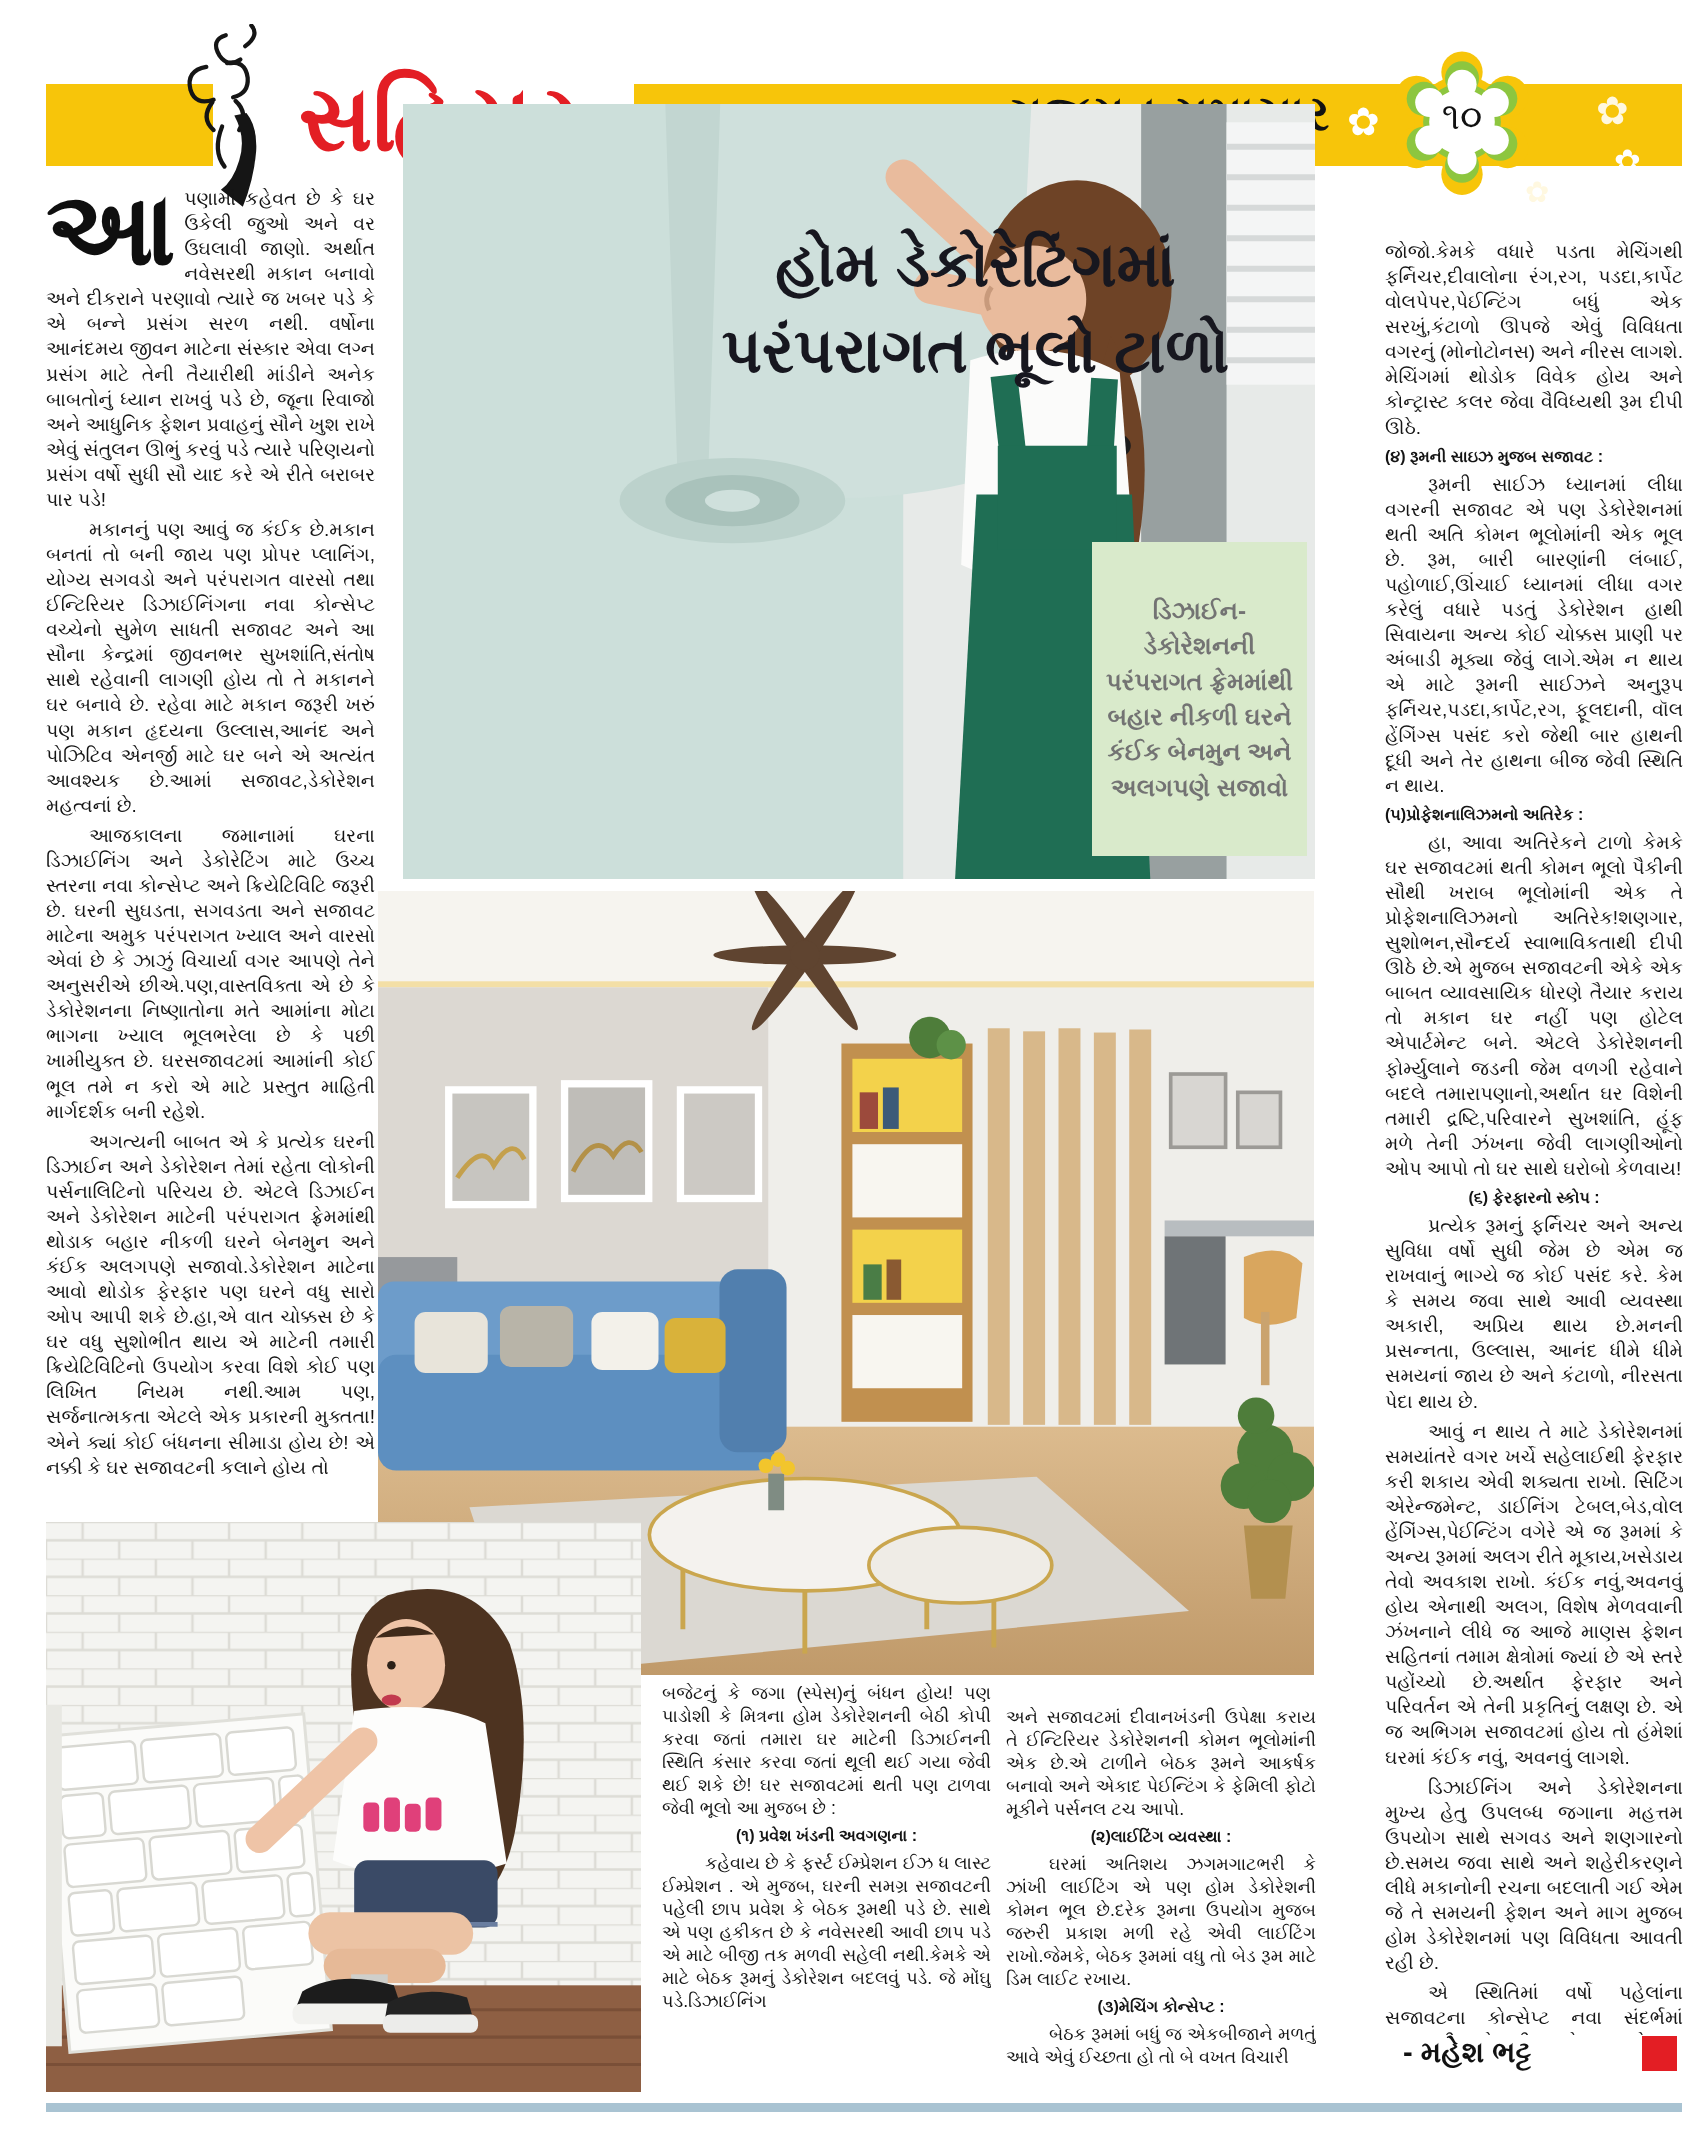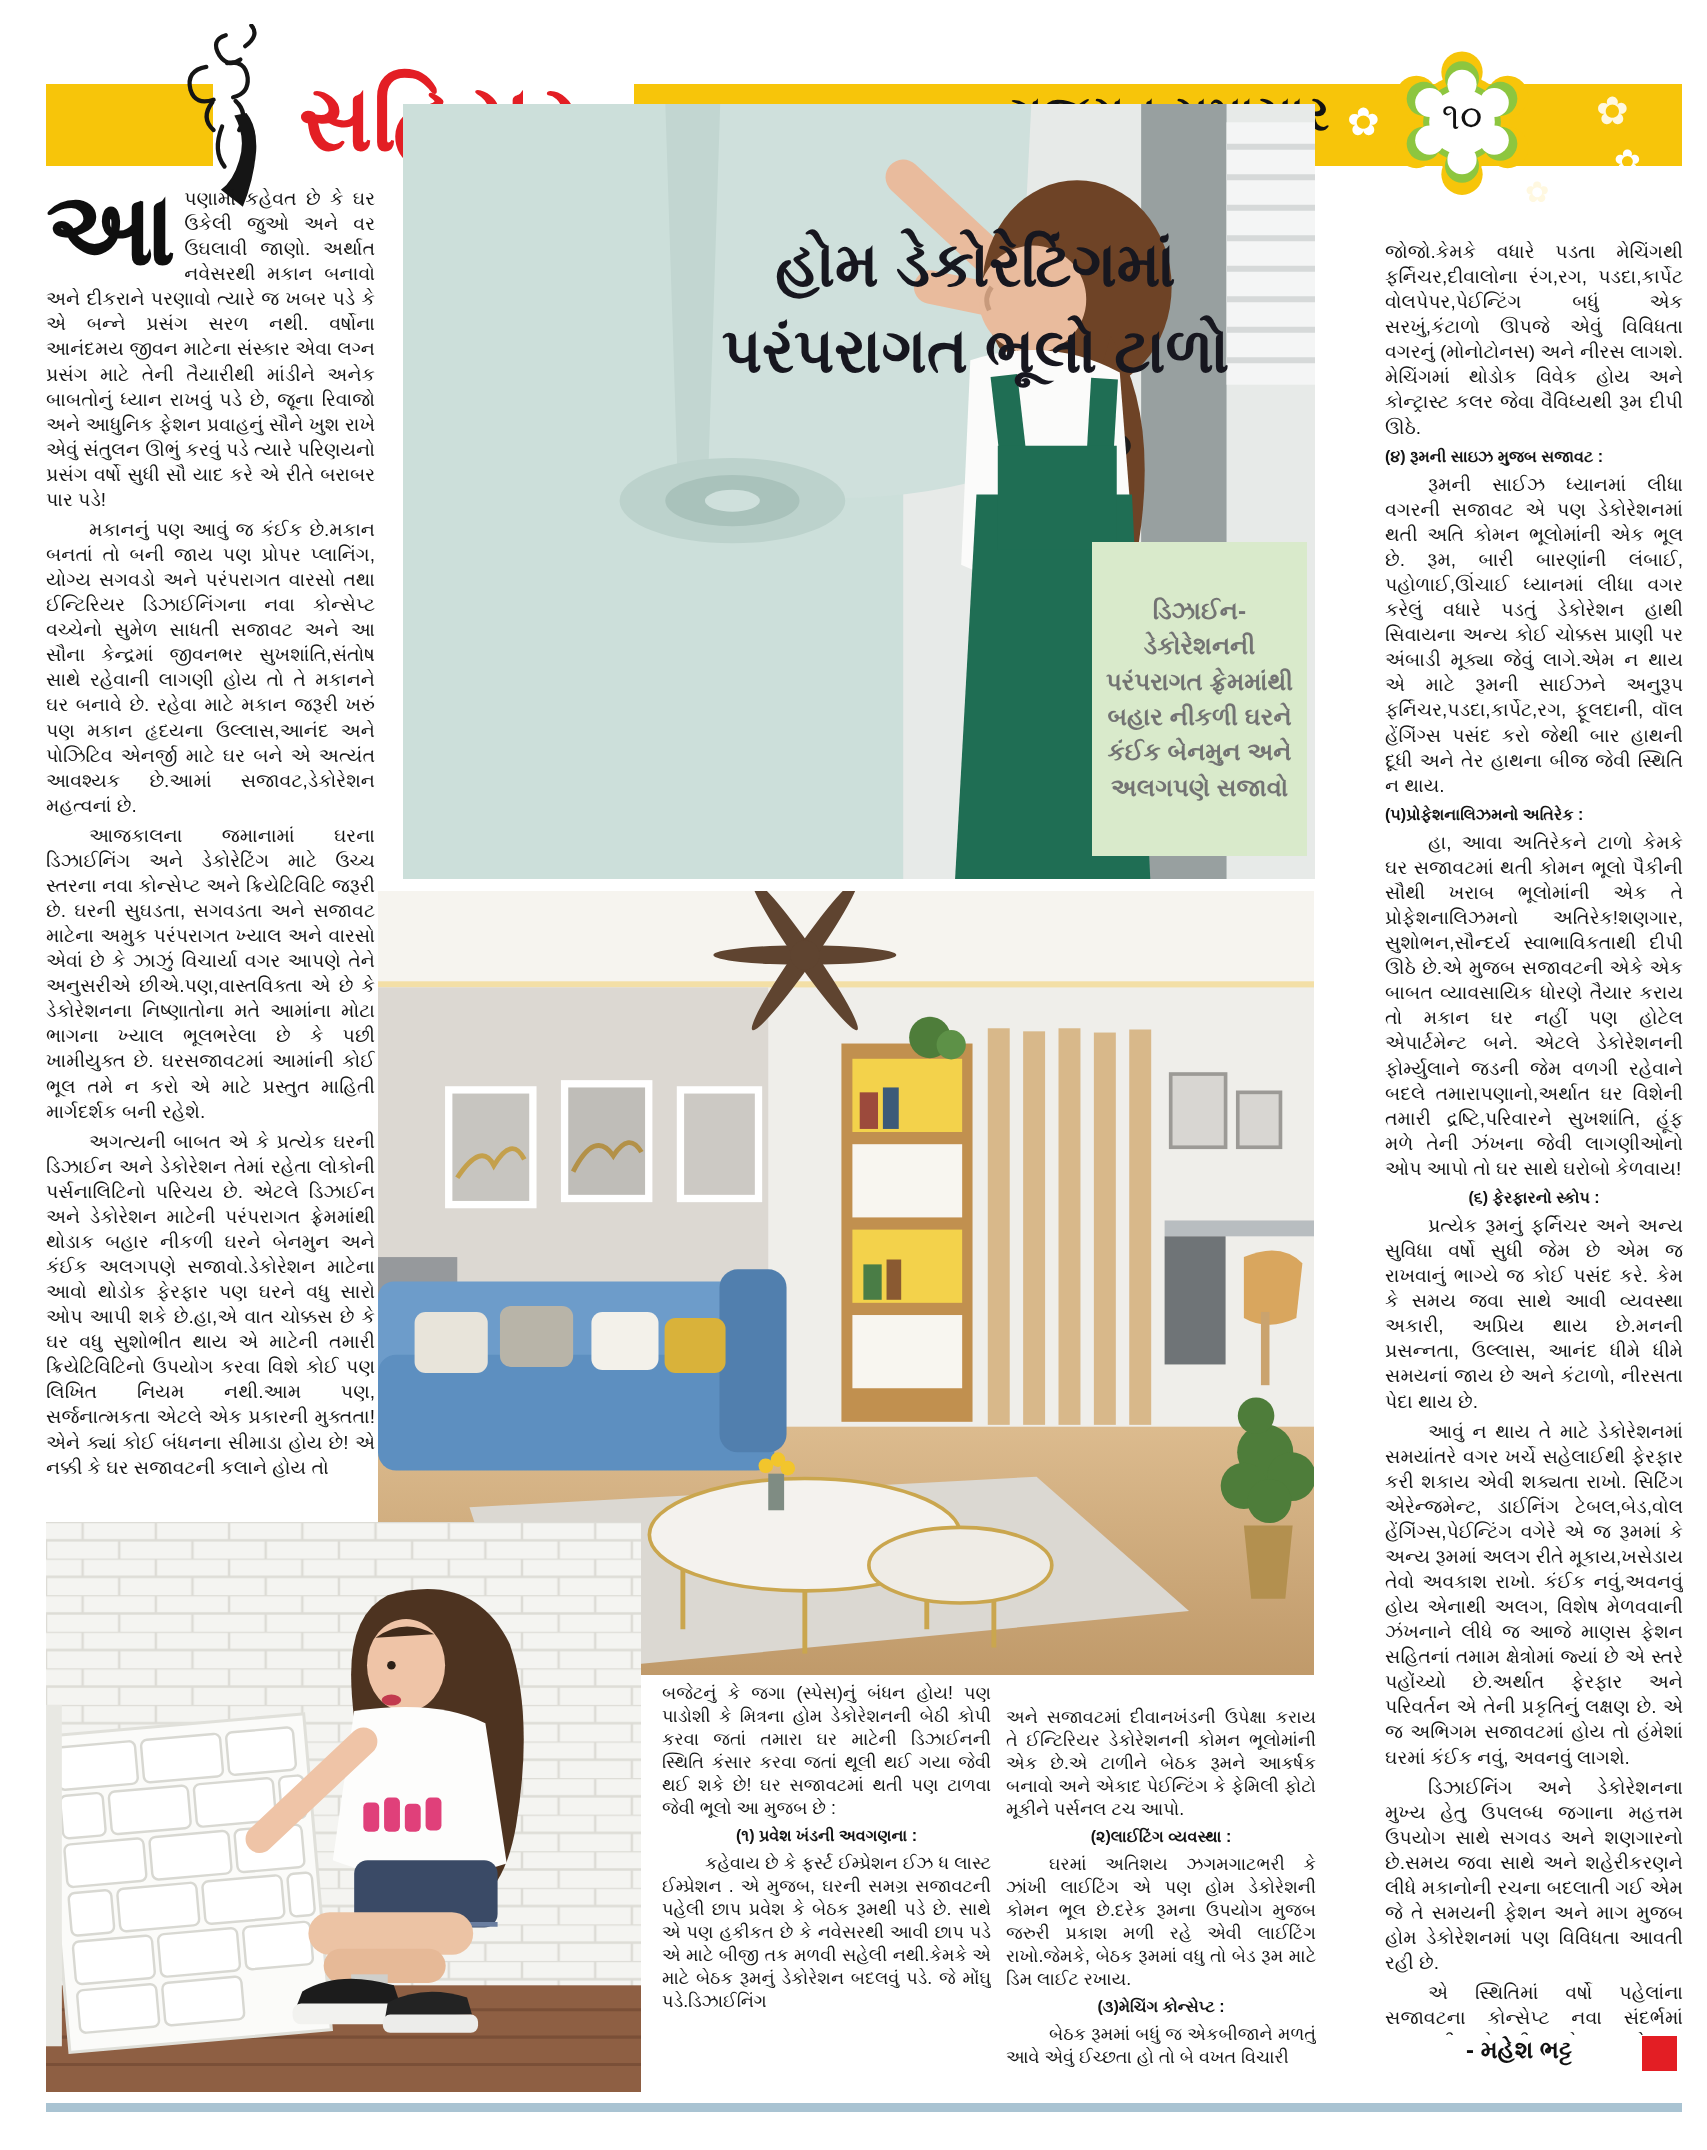--- a/index.html
+++ b/index.html
@@ -37,22 +37,22 @@
   .bcol1{left:662px;top:1682px;width:329px;height:421px;font-size:17.7px;line-height:1.3;}
   .bcol2{left:1006px;top:1682px;width:310px;height:421px;font-size:17.7px;line-height:1.3;margin-top:24px;}
   .dropcap{float:left;font-size:102px;line-height:.78;font-weight:bold;color:#0f0f0f;
            margin:3.7px 8.5px 0 0;}
   
   .photo{position:absolute;overflow:hidden;}
   .photo1{left:403px;top:104px;width:912px;height:775px;}
   .photo2{left:378px;top:891px;width:936px;height:784px;}
   .photo3{left:46px;top:1522px;width:595px;height:570px;}
   
-  .byline{position:absolute;left:1403px;top:2036px;width:232px;text-align:center;
-          font-size:24px;font-weight:bold;color:#111;}
+  .byline{position:absolute;left:1403px;top:2036px;width:232px;text-align:left;
+          font-size:29px;font-weight:bold;color:#111;}
   .end-square{position:absolute;left:1642px;top:2036px;width:35px;height:35px;background:#E31E24;}
   .bottom-rule{position:absolute;left:46px;top:2103px;width:1636px;height:8.5px;background:#A9C3D2;}
 </style>
 </head>
 <body>
 
 <div class="page">
 
   <div class="band"></div>
   <div class="logo-panel"></div>

